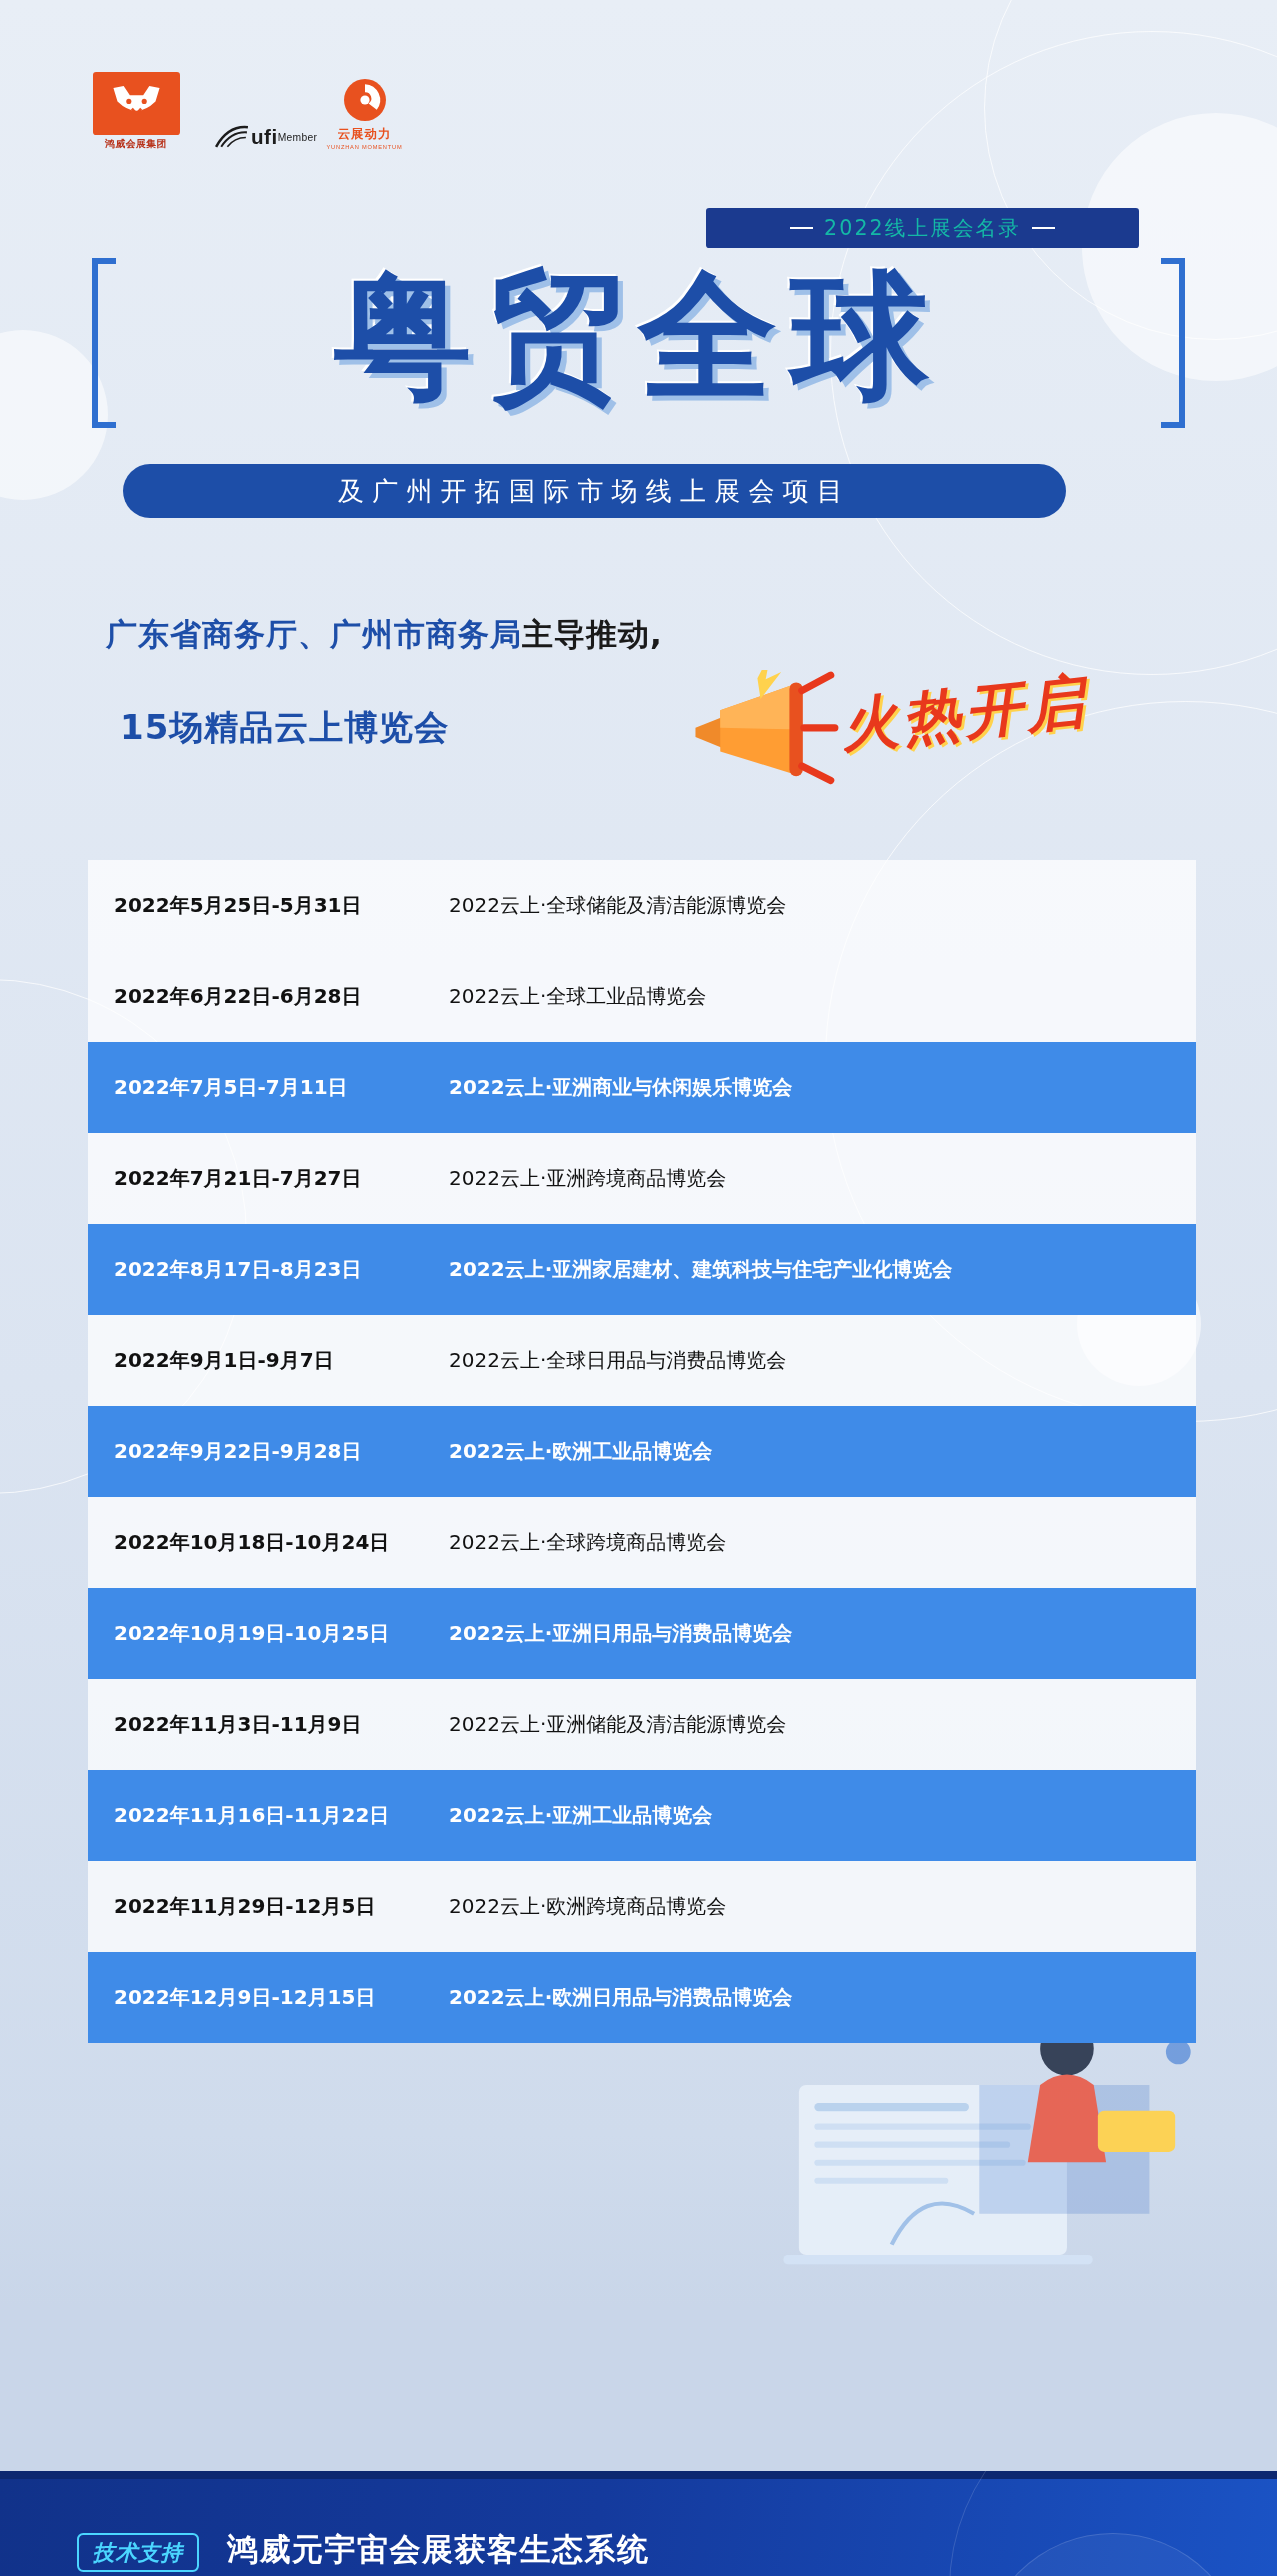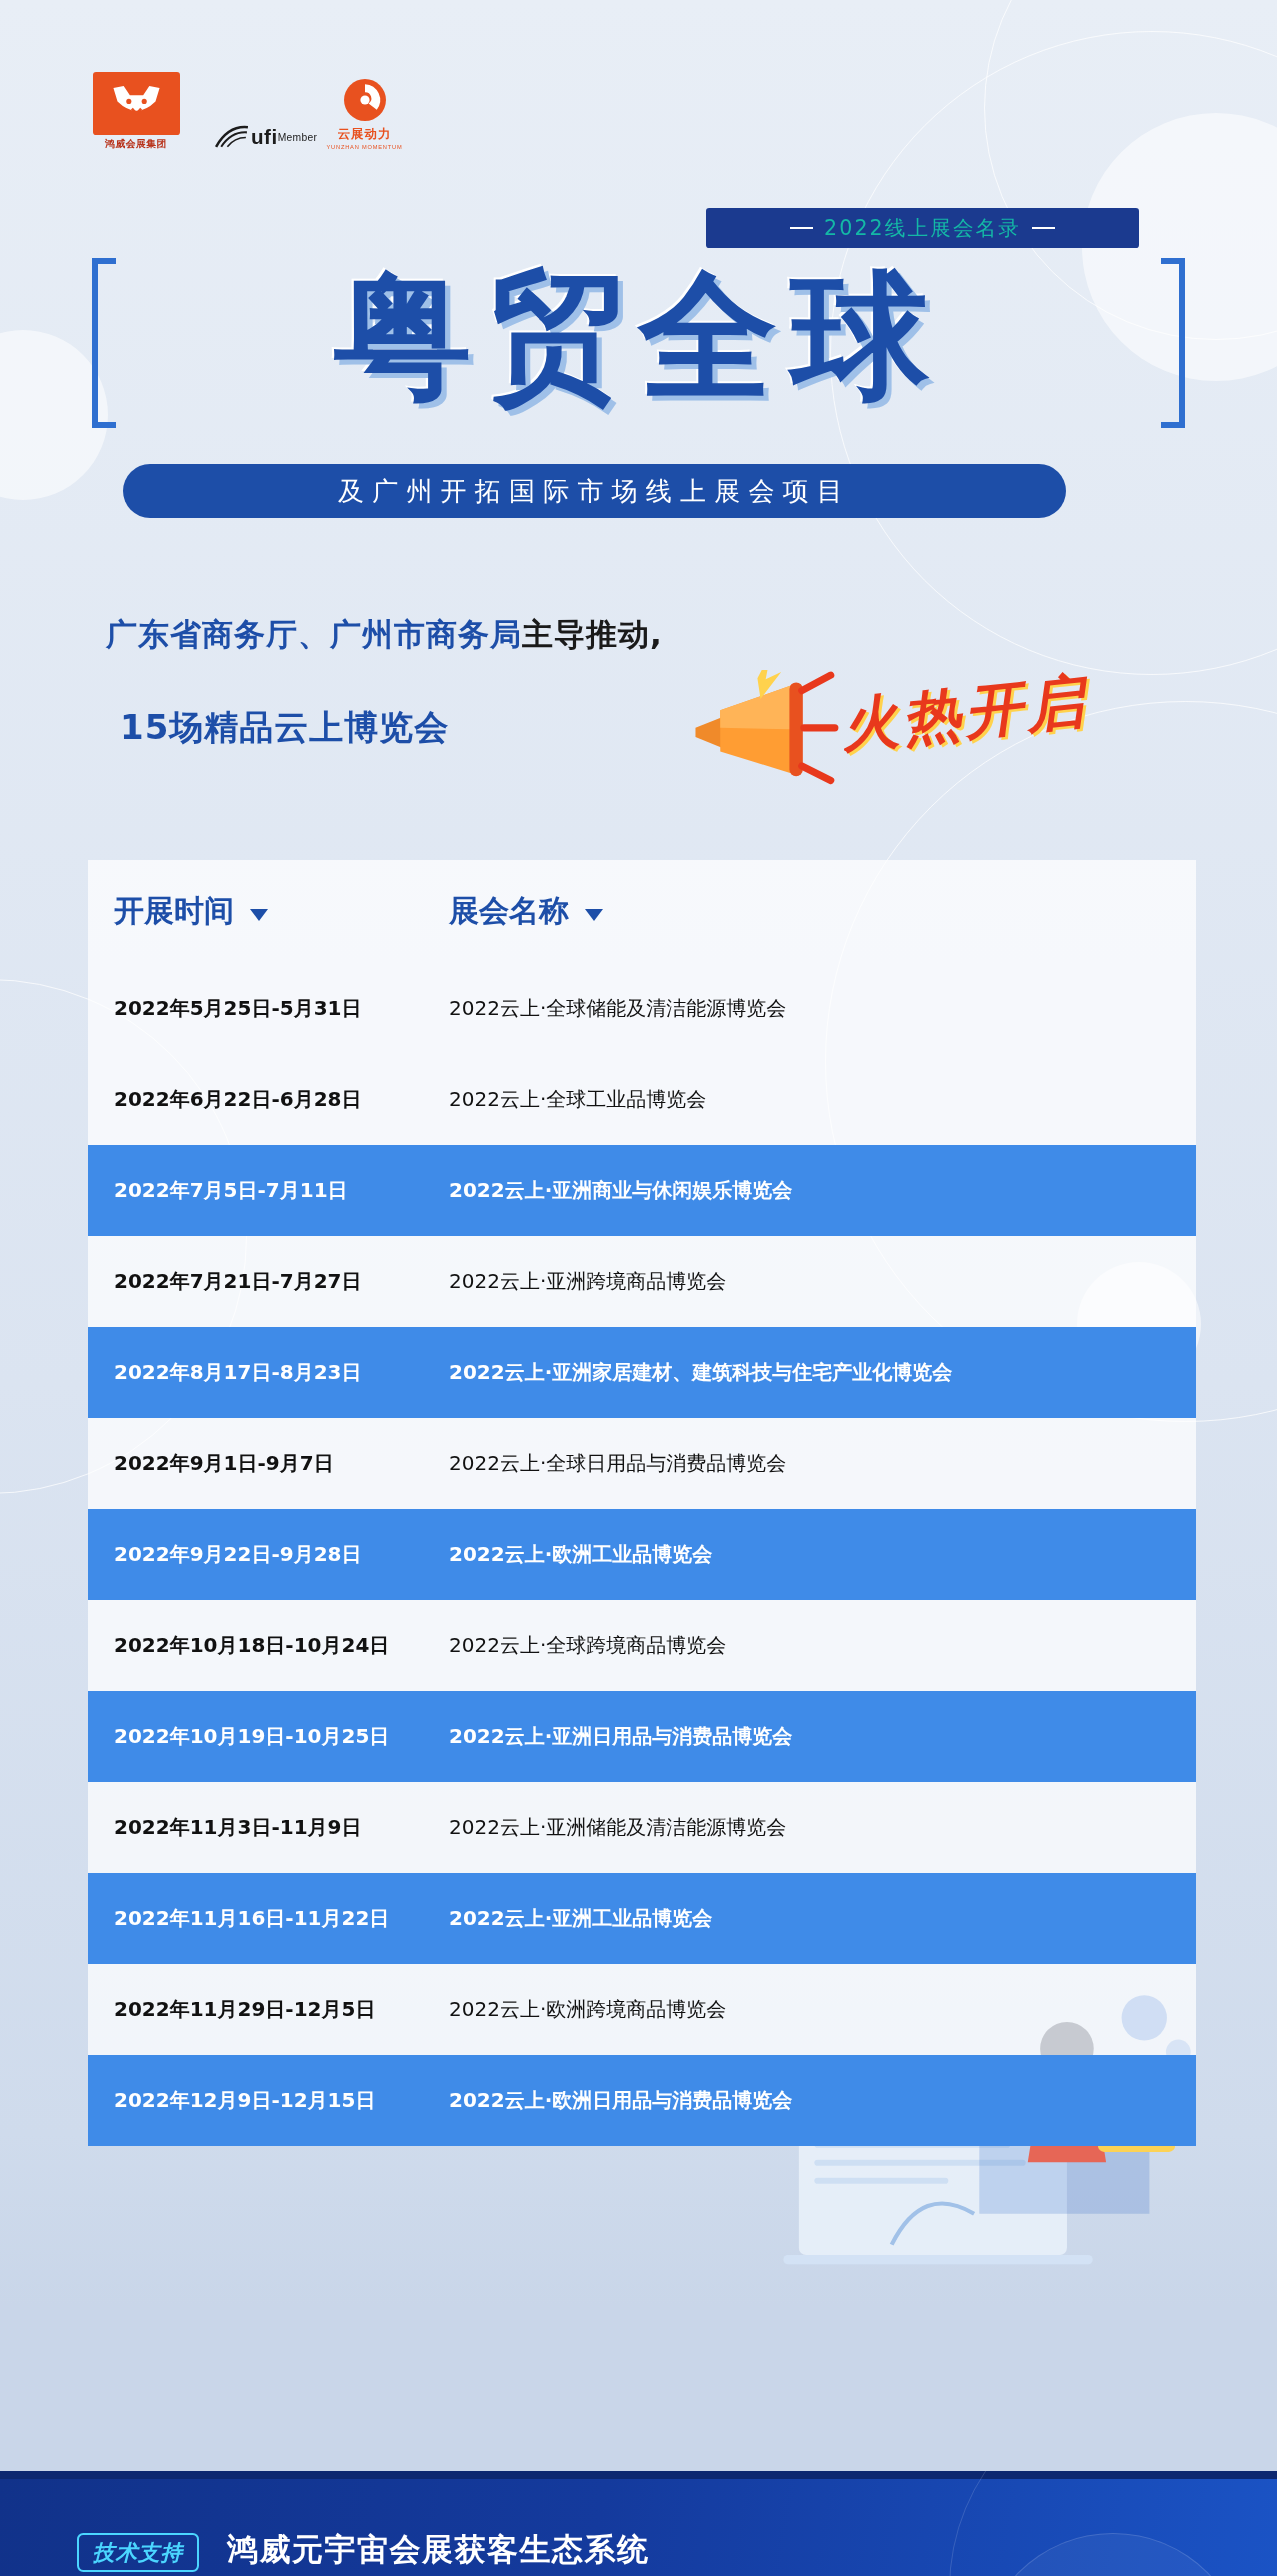--- a/index.html
+++ b/index.html
@@ -294,30 +294,20 @@
       <circle cx="640" cy="180" r="52" fill="#2f3b52"></circle>
       <path d="M588 250 q52 -40 104 0 l24 150 h-152z" fill="#e8604f"></path>
       <rect x="700" y="300" width="150" height="80" rx="12" fill="#ffd24d"></rect>
       <circle cx="790" cy="120" r="44" fill="#2f6fd0" opacity=".8"></circle>
       <circle cx="856" cy="186" r="24" fill="#2f6fd0" opacity=".6"></circle>
       <path d="M300 560 q60 -120 160 -60" stroke="#9fc0e8" stroke-width="8" fill="none"></path>
     </svg>
   </div>
 
   <div class="table">
-    <div class="thead">
-      <div class="th th-date">
-        <span>开展时间</span>
-        <span class="caret"></span>
-      </div>
-      <div class="th th-name">
-        <span>展会名称</span>
-        <span class="caret"></span>
-      </div>
-    </div>
 
     <div class="row">
       <div class="c-date">2022年5月25日-5月31日</div>
       <div class="c-name">2022云上·全球储能及清洁能源博览会</div>
     </div>
     <div class="row">
       <div class="c-date">2022年6月22日-6月28日</div>
       <div class="c-name">2022云上·全球工业品博览会</div>
     </div>
     <div class="row alt">

